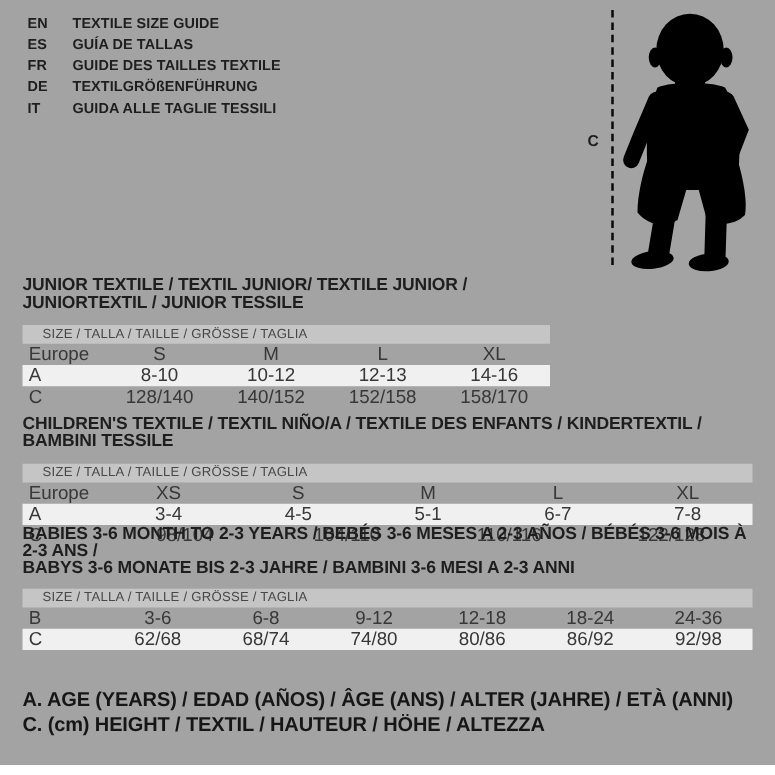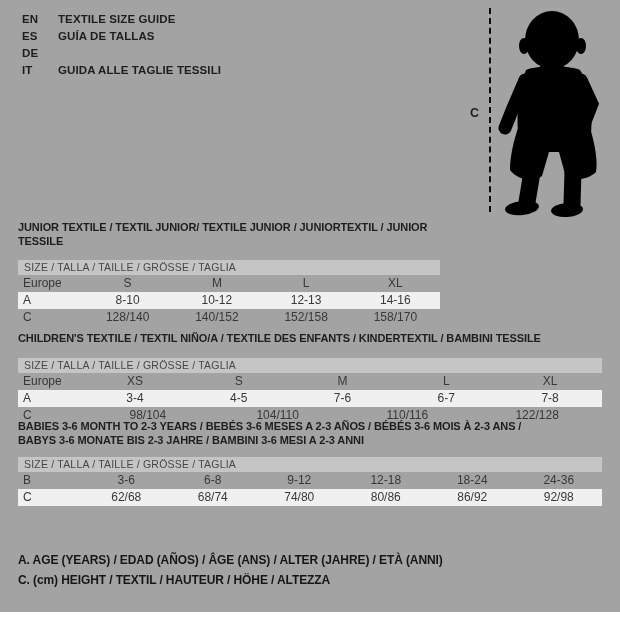--- a/index.html
+++ b/index.html
@@ -14,46 +14,51 @@
   
   .figure{position:absolute;left:464px;top:4px;width:156px;height:216px;}
   .measure-line{position:absolute;left:25px;top:4px;height:204px;width:0;border-left:2px dashed #0a0a0a;}
   .measure-label{position:absolute;left:6px;top:102px;font-weight:700;font-size:12.5px;}
   .toddler{position:absolute;left:30px;top:2px;width:122px;height:212px;}
   
   .tsec{position:absolute;left:18px;}
   .sec-1{top:221px;width:422px;}
   .sec-2{top:332px;width:584px;}
   .sec-3{top:420px;width:584px;}
-  .ttitle{font-weight:700;font-size:11px;line-height:13.5px;margin-bottom:12px;letter-spacing:-.1px;}
+  .ttitle{font-weight:700;font-size:14px;line-height:13.5px;margin-bottom:12px;letter-spacing:-.1px;}
   .sec-3 .ttitle{margin-bottom:10px;}
-  .size-bar{background:#c5c5c5;height:15px;line-height:15px;padding-left:6px;font-size:10.5px;color:#474747;letter-spacing:.2px;}
-  .trow{display:flex;height:17px;line-height:17px;font-size:12px;color:#383838;}
+  .size-bar{background:#c5c5c5;height:15px;line-height:15px;padding-left:16px;font-size:10.5px;color:#474747;letter-spacing:.2px;}
+  .trow{display:flex;height:17px;line-height:17px;font-size:15px;color:#383838;}
   .trow.striped{background:#f0f0f0;}
   .trow .lbl{width:60px;padding-left:5px;}
   .trow .val{flex:1;text-align:center;}
   
-  .notes{position:absolute;left:18px;top:551px;font-weight:700;font-size:12px;line-height:19.5px;letter-spacing:-.1px;color:#161616;}
+  .notes{position:absolute;left:18px;top:551px;font-weight:700;font-size:16px;line-height:19.5px;letter-spacing:-.1px;color:#161616;}
 </style>
 </head>
 <body>
 
 <div class="canvas">
 
   <div class="lang-list" id="langList">
       <div class="lang-row">
         <span class="lang-code">EN</span>
         <span class="lang-label">TEXTILE SIZE GUIDE</span>
       </div>
       <div class="lang-row">
         <span class="lang-code">ES</span>
         <span class="lang-label">GUÍA DE TALLAS</span>
       </div>
       <div class="lang-row">
+        <span class="lang-code">FR</span>
+        <span class="lang-label">GUIDE DES TAILLES TEXTILE</span>
+      </div>
+      <div class="lang-row">
         <span class="lang-code">DE</span>
+        <span class="lang-label">TEXTILGRÖßENFÜHRUNG</span>
       </div>
       <div class="lang-row">
         <span class="lang-code">IT</span>
         <span class="lang-label">GUIDA ALLE TAGLIE TESSILI</span>
       </div>
     </div>
 
   <div class="figure">
     <div class="measure-line"></div>
     <div class="measure-label">C</div>
@@ -122,21 +127,21 @@
             <span class="val">XS</span>
             <span class="val">S</span>
             <span class="val">M</span>
             <span class="val">L</span>
             <span class="val">XL</span>
           </div>
           <div class="trow striped">
             <span class="lbl">A</span>
             <span class="val">3-4</span>
             <span class="val">4-5</span>
-            <span class="val">7-6</span>
+            <span class="val">5-1</span>
             <span class="val">6-7</span>
             <span class="val">7-8</span>
           </div>
           <div class="trow">
             <span class="lbl">C</span>
             <span class="val">98/104</span>
             <span class="val">104/110</span>
             <span class="val">110/116</span>
             <span class="val">122/128</span>
           </div>

